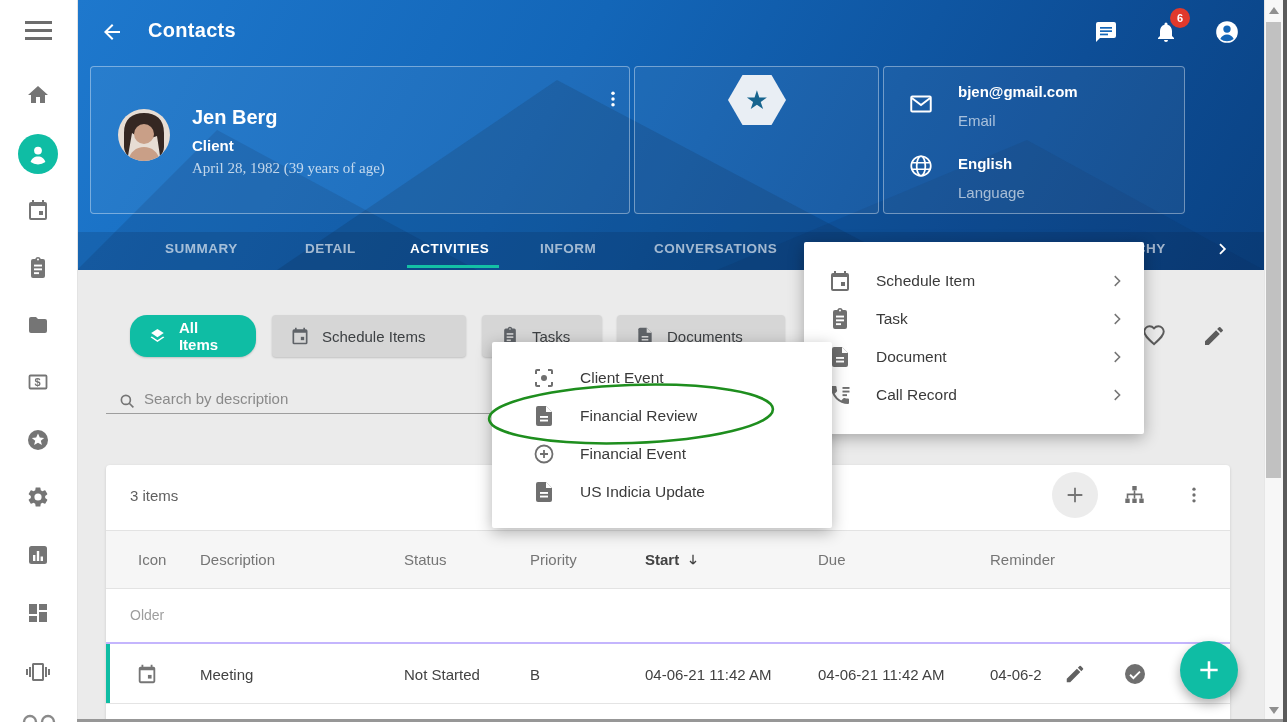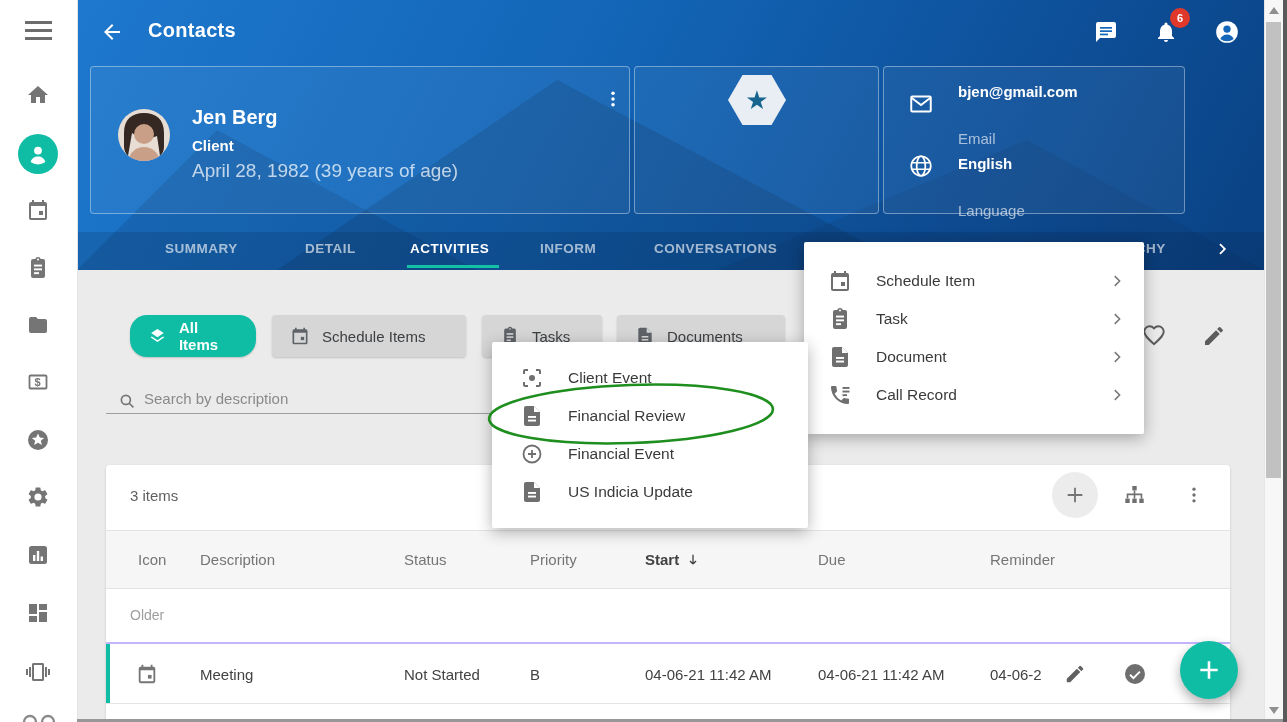--- a/index.html
+++ b/index.html
@@ -18,22 +18,22 @@
   .hamb{left:25px;top:21px;width:27px;height:22px;}
   .hamb i{display:block;height:3px;background:#6d6d6d;margin-bottom:5px;}
 
   
   .header{left:77px;top:0;width:1187px;height:270px;
           background:linear-gradient(118deg,#1e78cd 0%,#1366b8 40%,#0d4e97 78%,#0a4283 100%);overflow:hidden;}
   .appbar-title{color:#fff;font-size:20px;font-weight:700;letter-spacing:.3px;}
   .hcard{border:1px solid rgba(255,255,255,.38);border-radius:4px;background:rgba(255,255,255,.05);}
   .hname{color:#fff;font-size:20px;font-weight:700;}
   .hrole{color:#fff;font-size:15px;font-weight:700;}
-  .hsub{color:rgba(255,255,255,.72);font-size:19px;}
-  .hlabel{color:rgba(255,255,255,.62);font-size:15px;margin-top:18px;}
+  .hsub{color:rgba(255,255,255,.72);font-size:15px;font-family:Liberation Serif, serif;}
+  .hlabel{color:rgba(255,255,255,.62);font-size:15px;}
   .hval{color:#fff;font-size:15px;font-weight:700;}
   .tab{font-size:13.5px;font-weight:700;letter-spacing:.5px;color:rgba(255,255,255,.62);cursor:pointer;}
   .tab.active{color:#fff;}
   .badge{background:#e0392c;color:#fff;border-radius:50%;width:20px;height:20px;
          font-size:11px;font-weight:700;display:flex;align-items:center;justify-content:center;}
   .hexbadge{width:58px;height:50px;background:#e9eef4;display:flex;align-items:center;justify-content:center;
             clip-path:polygon(25% 0,75% 0,100% 50%,75% 100%,25% 100%,0 50%);}
   .hexbadge span{color:#17648e;font-size:26px;line-height:1;}
 
   
@@ -468,21 +468,21 @@
       </span>
       <span>Call Record</span>
       <span class="ico mchev">
           <svg viewBox="0 0 24 24" fill="none" stroke="currentColor" stroke-width="2">
             <path d="M9 5.5l6.5 6.5L9 18.5"></path>
           </svg>
         </span>
     </div>
   </div>
 
-  <div class="abs menu" style="left:492px;top:342px;width:308px;padding:17px 4px">
+  <div class="abs menu" style="left:492px;top:342px;width:308px;padding:17px 16px">
     <div class="mitem">
       <span class="ico mico">
         <svg viewBox="0 0 24 24" fill="none" stroke="currentColor" stroke-width="2">
             <path d="M4 8V5a1 1 0 0 1 1-1h3M16 4h3a1 1 0 0 1 1 1v3M20 16v3a1 1 0 0 1-1 1h-3M8 20H5a1 1 0 0 1-1-1v-3"></path>
             <circle cx="12" cy="12" r="3" fill="currentColor" stroke="none"></circle>
           </svg>
       </span>
       <span>Client Event</span>
     </div>
     <div class="mitem">

